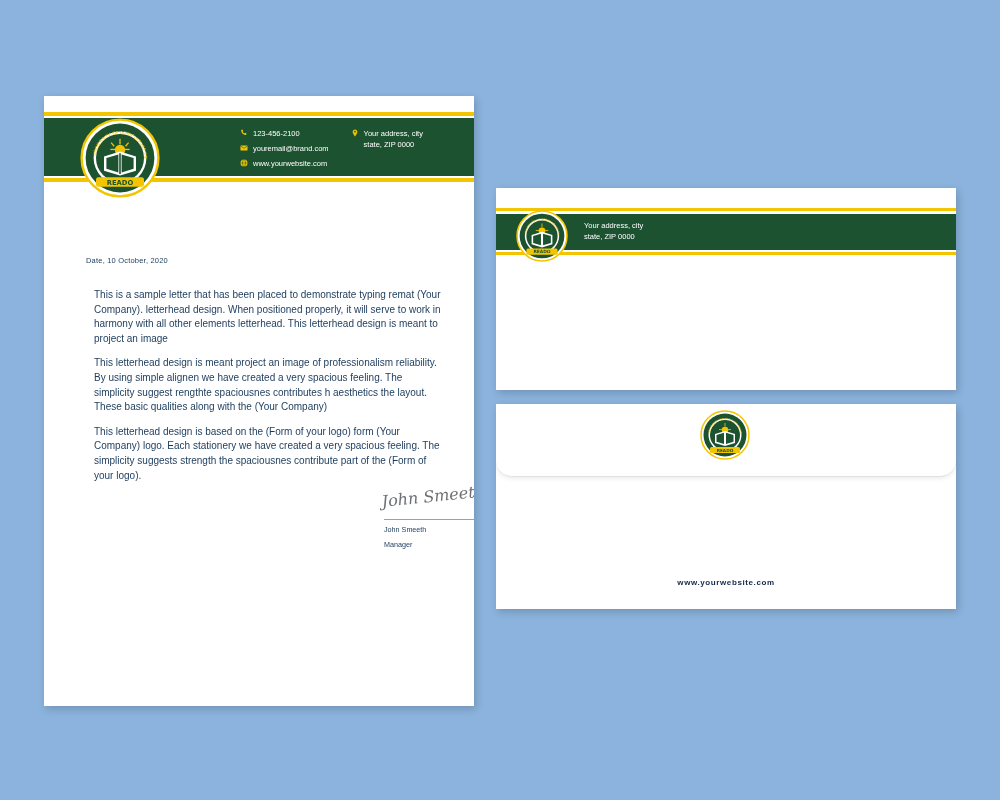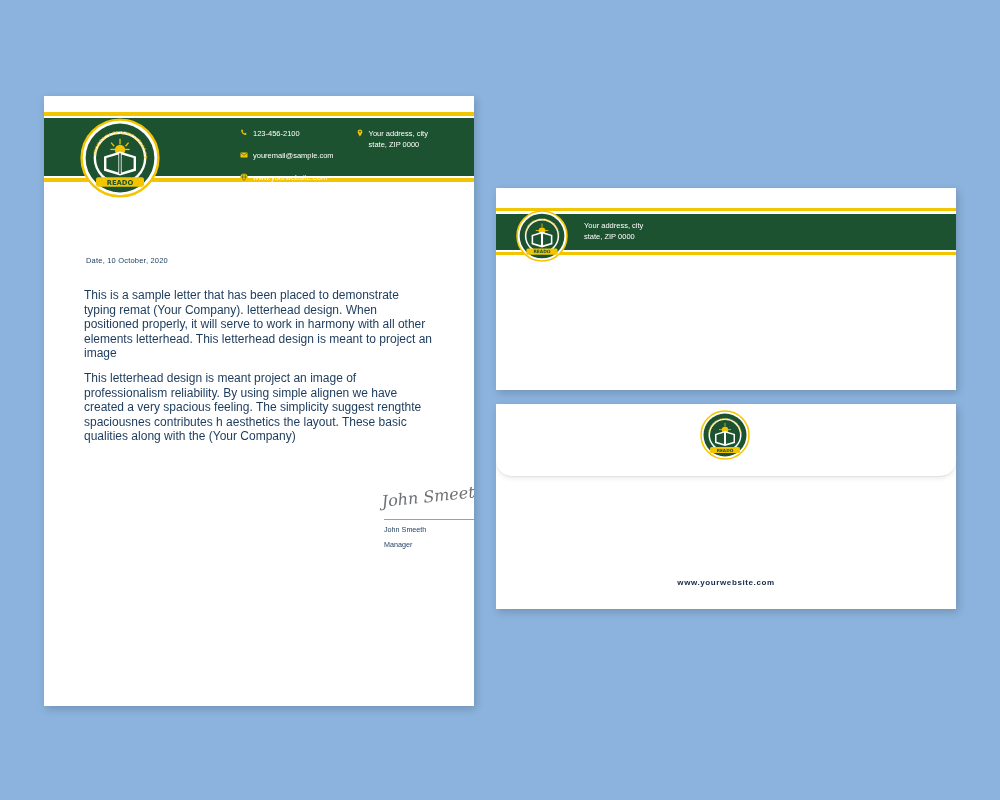--- a/index.html
+++ b/index.html
@@ -56,21 +56,21 @@
     top: 32px;
     display: flex;
     gap: 22px;
     color: #ffffff;
     font-size: 7.5px;
     line-height: 11px;
   }
   .lh-contact .col {
     display: flex;
     flex-direction: column;
-    gap: 11px;
+    gap: 4px;
   }
   .crow {
     display: flex;
     align-items: flex-start;
     gap: 5px;
     white-space: nowrap;
   }
   .ic {
     width: 8px;
     height: 8px;
@@ -85,24 +85,24 @@
   .lh-date {
     position: absolute;
     left: 42px;
     top: 160px;
     font-size: 7.5px;
     color: #1b3a5c;
     letter-spacing: .2px;
   }
   .lh-body {
     position: absolute;
-    left: 40px;
+    left: 50px;
     top: 192px;
     width: 348px;
-    font-size: 12px;
+    font-size: 10px;
     line-height: 14.6px;
     color: #1b3a5c;
   }
   .lh-body p { margin: 0 0 10px 0; }
   .lh-sign {
     position: absolute;
     left: 300px;
     top: 400px;
     width: 130px;
     text-align: left;
@@ -236,21 +236,21 @@
         </span>
         <span>123-456-2100</span>
       </div>
       <div class="crow">
         <span class="ic">
           <svg viewBox="0 0 16 16" width="8" height="8">
               <rect x="1" y="3" width="14" height="10" rx="1" fill="#f2c500"></rect>
               <path d="M1.6 4 8 8.6 14.4 4" stroke="#1d5231" stroke-width="1.2" fill="none"></path>
             </svg>
         </span>
-        <span>youremail@sample.com</span>
+        <span>youremail@brand.com</span>
       </div>
       <div class="crow">
         <span class="ic">
           <svg viewBox="0 0 16 16" width="8" height="8">
               <circle cx="8" cy="8" r="7" fill="#f2c500"></circle>
               <ellipse cx="8" cy="8" rx="3" ry="7" fill="none" stroke="#1d5231" stroke-width="1"></ellipse>
               <path d="M1 8h14" stroke="#1d5231" stroke-width="1"></path>
             </svg>
         </span>
         <span>www.yourwebsite.com</span>
@@ -270,20 +270,21 @@
         </span>
       </div>
     </div>
   </div>
 
   <div class="lh-date">Date, 10 October, 2020</div>
 
   <div class="lh-body">
     <p>This is a sample letter that has been placed to demonstrate typing remat (Your Company). letterhead design. When positioned properly, it will serve to work in harmony with all other elements letterhead. This letterhead design is meant to project an image</p>
     <p>This letterhead design is meant project an image of professionalism reliability. By using simple alignen we have created a very spacious feeling. The simplicity suggest  rengthte spaciousnes contributes h aesthetics the layout. These basic qualities along with the (Your Company)</p>
+    <p>This letterhead design is based on the (Form of your logo) form (Your Company) logo. Each stationery we have created a very spacious feeling. The simplicity suggests strength the spaciousnes contribute part of the (Form of your logo).</p>
   </div>
 
   <div class="lh-sign">
     <div class="sig-script">John Smeeth</div>
     <div class="sig-line"></div>
     <div class="sig-name">John Smeeth</div>
     <div class="sig-name">Manager</div>
   </div>
 </div>
 

